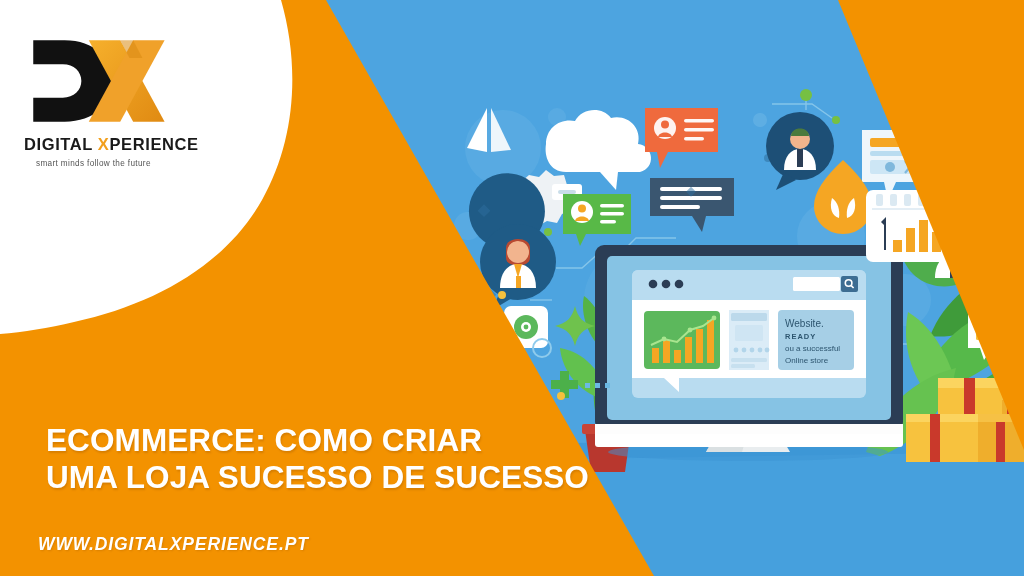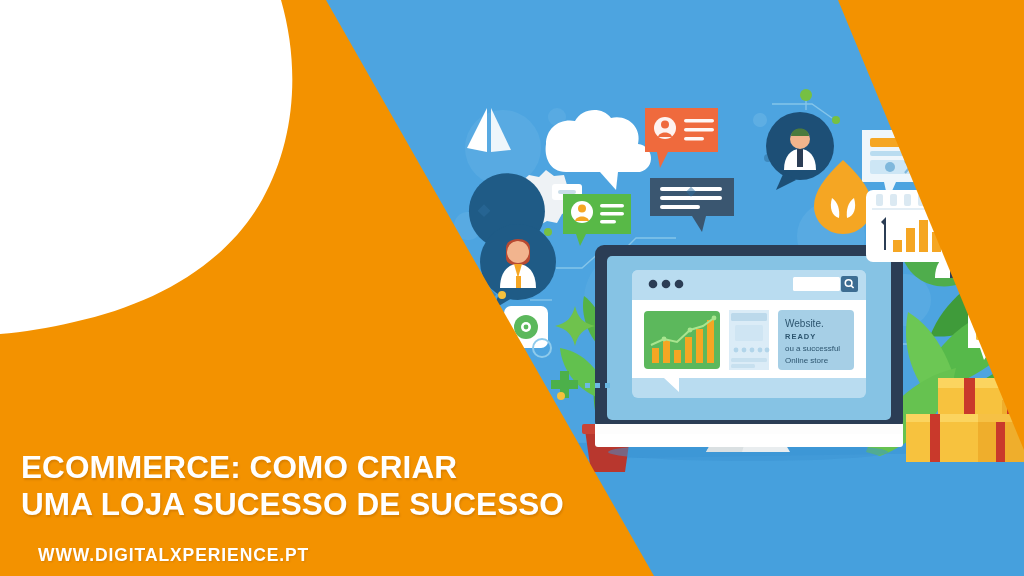--- a/index.html
+++ b/index.html
@@ -23,31 +23,31 @@
     color:#1a1a1a; white-space:nowrap; line-height:1;
   }
   .logo-word .xk { color:#f2a01e; }
   .logo-tag {
     margin-top:6px; margin-left:18px;
     font-size:8.2px; letter-spacing:.35px; color:#555; white-space:nowrap;
   }
 
   
   #headline {
-    position:absolute; left:21px; top:422px; z-index:40; width:600px;margin-top:27px;
+    position:absolute; left:46px; top:422px; z-index:40; width:600px;
   }
   #headline .hl {
     color:#ffffff; font-weight:800; font-size:31.5px; line-height:1.18;
     letter-spacing:.1px; text-shadow:1px 2px 2px rgba(120,60,0,.22);
     white-space:nowrap;
   }
   #url-line {
-    position:absolute; left:38px; top:545px; z-index:40;
+    position:absolute; left:38px; top:534px; z-index:40;
     color:#ffffff; font-weight:800; font-size:17.5px; letter-spacing:.9px;
-    text-shadow:1px 1px 2px rgba(120,60,0,.2); white-space:nowrap;
+    text-shadow:1px 1px 2px rgba(120,60,0,.2); white-space:nowrap;font-style:italic;
   }
 </style>
 </head>
 <body>
 
 <div id="stage">
 
   <svg class="full" viewBox="0 0 1024 576">
     <defs>
       <clipPath id="stageClip">
@@ -371,20 +371,33 @@
 
       <path d="M838 0 L1024 0 L1024 450 Z" fill="#f39200"></path>
 
       <path d="M0 0 L326 0 L654 576 L0 576 Z" fill="#f39200"></path>
 
       <path d="M0 0 L281 0 C300 66 296 140 262 200 C226 264 156 304 74 322
                C48 328 24 332 0 334 Z" fill="#ffffff"></path>
     </g>
   </svg>
 
+  <div id="logo-block">
+    <svg id="logo-mark" viewBox="0 0 160 100">
+
+      <path d="M10 6 L44 6 C76 6 96 26 96 50 C96 74 76 94 44 94 L10 94 L10 68 L42 68
+               C54 68 62 60 62 50 C62 40 54 32 42 32 L10 32 Z" fill="#111111"></path>
+
+      <path d="M70 6 L104 6 L152 94 L118 94 Z" fill="url(#logoXg)"></path>
+      <path d="M118 6 L152 6 L104 94 L70 94 Z" fill="#f0a12a"></path>
+      <path d="M104 6 L118 6 L128 25 L114 25 Z" fill="#d98a12" opacity=".55"></path>
+    </svg>
+    <div class="logo-word"><span>DIGITAL </span><span class="xk">X</span><span>PERIENCE</span></div>
+    <div class="logo-tag">smart minds follow the future</div>
+  </div>
 
   <div id="headline">
     <div class="hl">ECOMMERCE: COMO CRIAR</div>
     <div class="hl">UMA LOJA SUCESSO DE SUCESSO</div>
   </div>
 
   <div id="url-line">WWW.DIGITALXPERIENCE.PT</div>
 
 </div>
 

